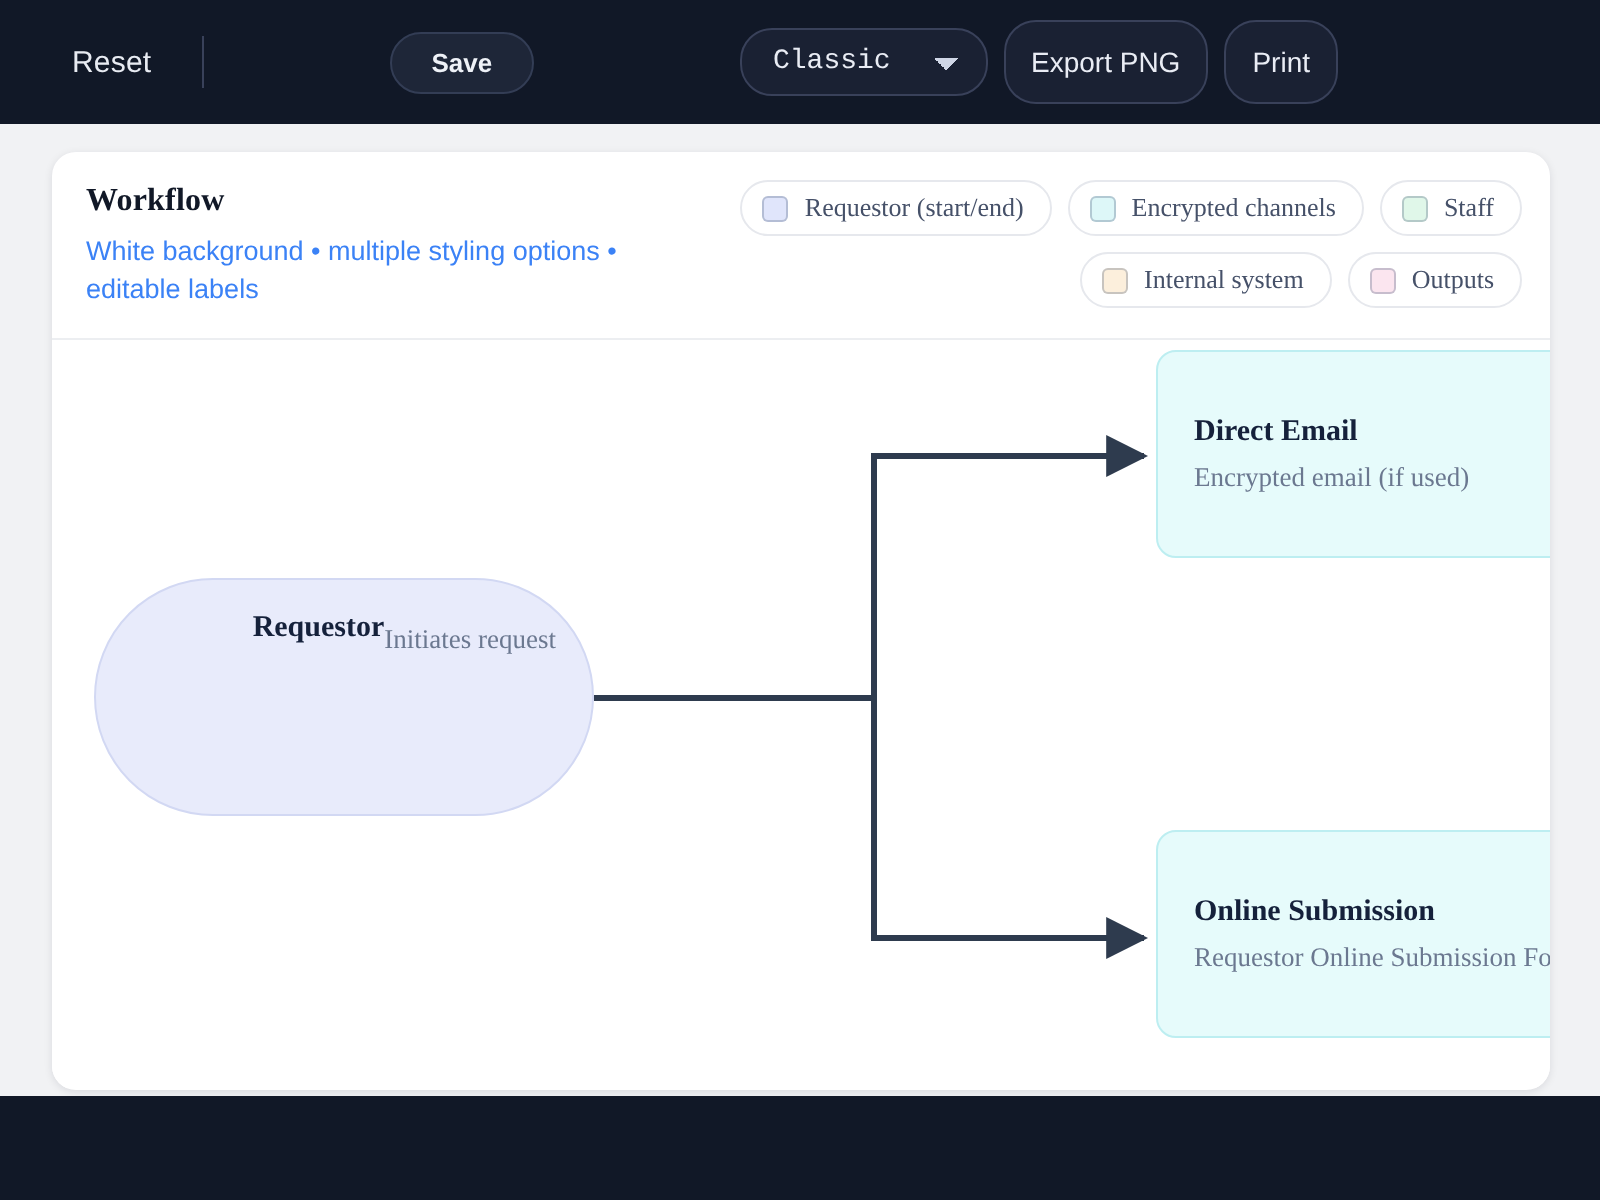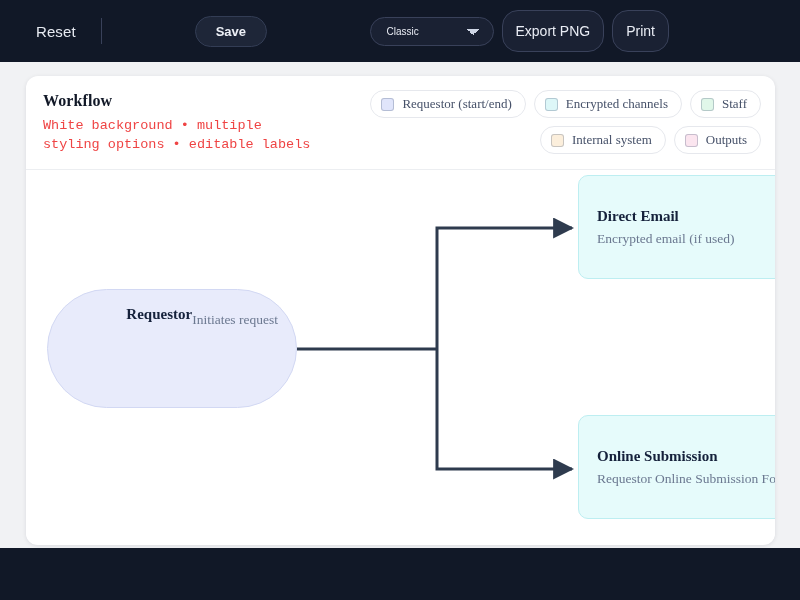--- a/index.html
+++ b/index.html
@@ -77,25 +77,25 @@
     gap: 8px;
   }
 
   .tb-select {
     appearance: none;
     -webkit-appearance: none;
     background: #1a2133;
     color: #e9ecf4;
     border: 1px solid #39415a;
     border-radius: 16px;
-    font-size: 10px;
+    font-size: 14px;
     padding: 8px 34px 8px 16px;
     width: 124px;
     cursor: pointer;
-    font-family: Liberation Sans, sans-serif;
+    font-family: Liberation Mono, monospace;
     background-image:
       linear-gradient(45deg, transparent 50%, #cfd6e6 50%),
       linear-gradient(135deg, #cfd6e6 50%, transparent 50%);
     background-position:
       calc(100% - 20px) calc(50% + 1px),
       calc(100% - 14px) calc(50% + 1px);
     background-size: 6px 6px, 6px 6px;
     background-repeat: no-repeat;
   }
 
@@ -143,24 +143,24 @@
   .card-title {
     font-family: "Liberation Serif", serif;
     font-size: 16px;
     font-weight: bold;
     color: #111827;
     letter-spacing: .1px;
   }
 
   .card-sub {
     margin-top: 6px;
-    font-family: Liberation Mono, monospace;
+    font-family: Liberation Sans, sans-serif;
     font-size: 13.5px;
     line-height: 19px;
-    color: #ef4444;
+    color: #3b82f6;
     max-width: 270px;
   }
 
   .legend {
     position: absolute;
     right: 14px;
     top: 14px;
     width: 400px;
     display: flex;
     flex-wrap: wrap;

